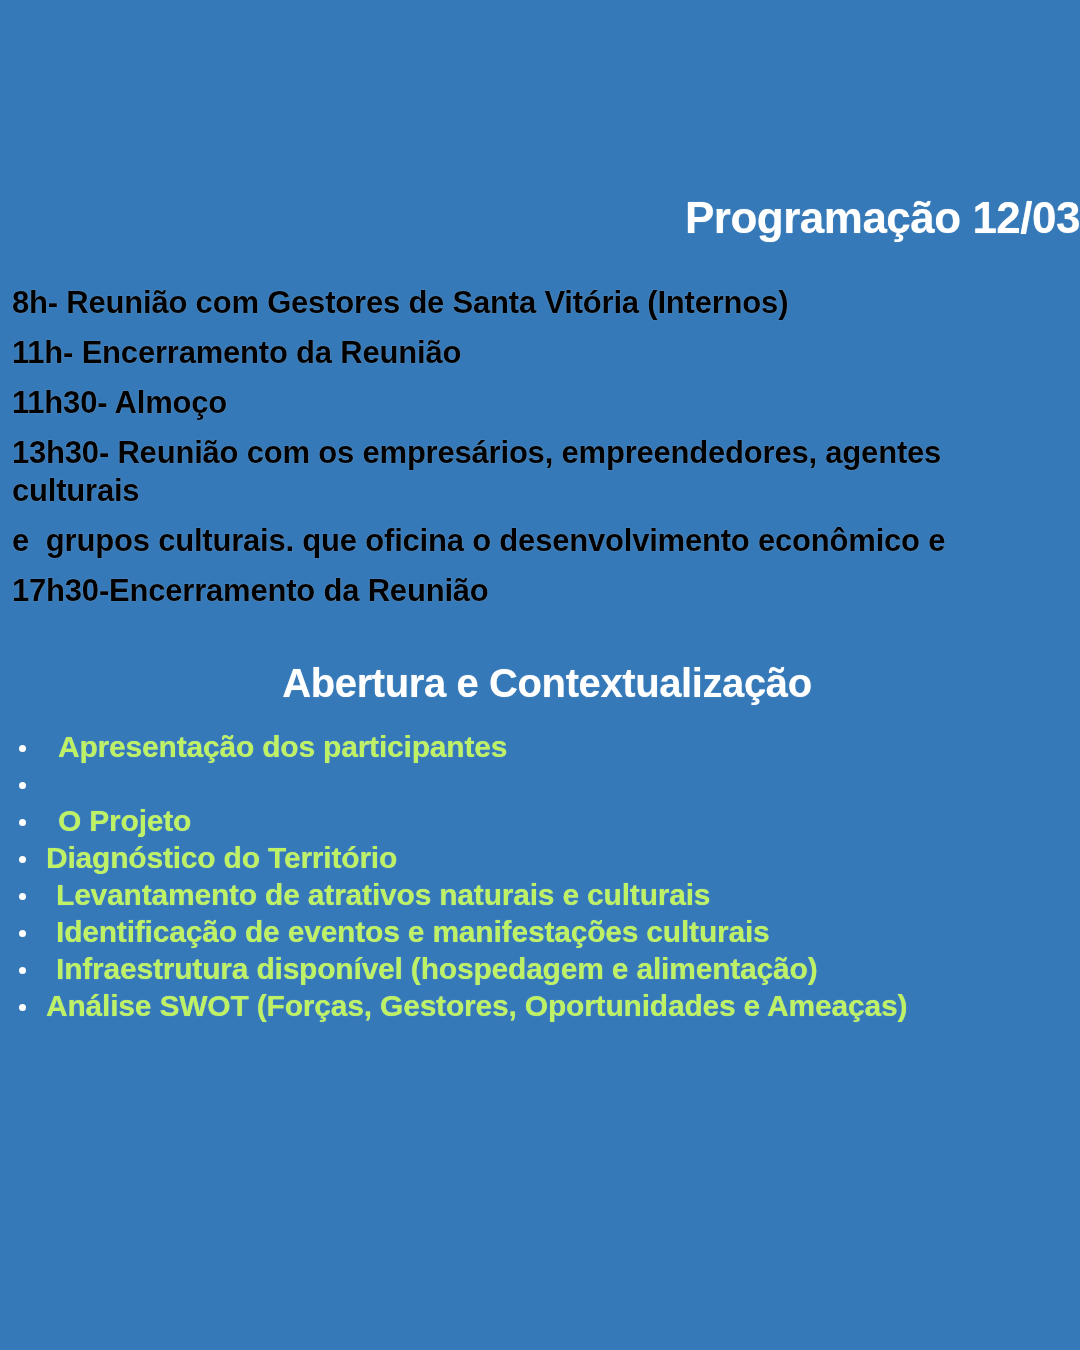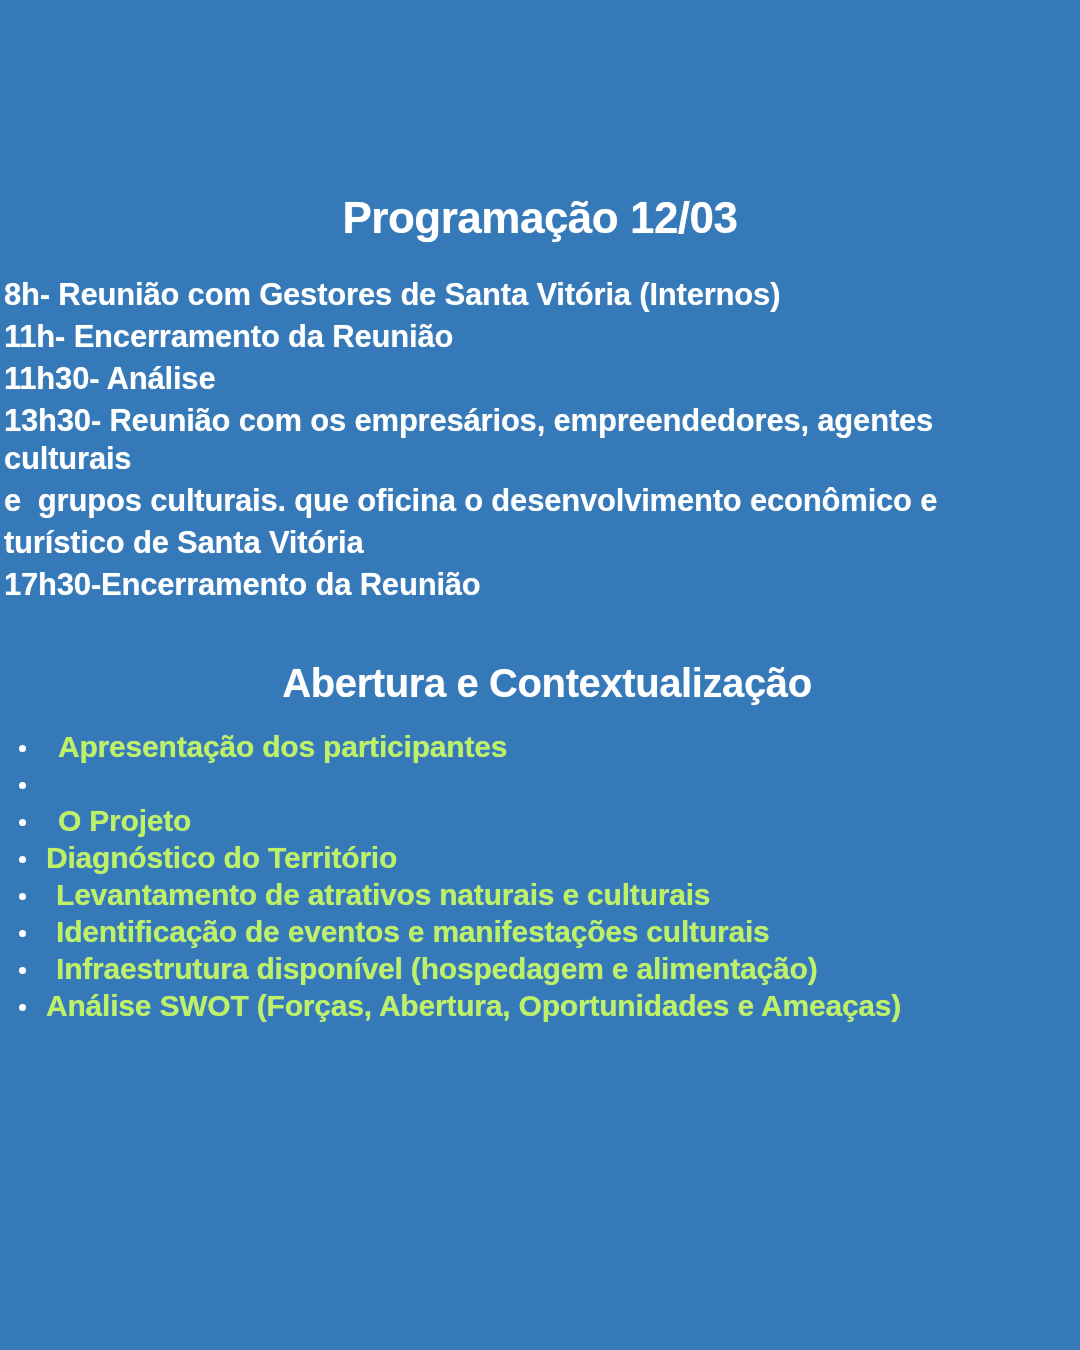--- a/index.html
+++ b/index.html
@@ -22,47 +22,47 @@
     background: #3579b8;
     box-sizing: border-box;
   }
 
   
   .poster-title {
     position: absolute;
     top: 163px;
     left: 0;
     width: 1080px;
-    text-align: center;
+    text-align: right;
     color: #ffffff;
     font-size: 44px;
     font-weight: bold;
     letter-spacing: -0.5px;
     line-height: 52px;
     text-shadow: 0 0 1px rgba(255,255,255,0.55);
     white-space: nowrap;
   }
 
   
   .schedule-block {
     position: absolute;
     top: 272px;
     left: 0;
     width: 1080px;
     padding: 0 2px 0 0;
     box-sizing: border-box;
   }
   .schedule-line {
-    color: #ffffff;
+    color: #000000;
     font-size: 31px;
     font-weight: bold;
     line-height: 38px;
     letter-spacing: -0.2px;
     text-shadow: 0 0 1px rgba(255,255,255,0.5);
-    margin: 4px;
+    margin: 12px;
     padding: 0 8px 0 0;
     white-space: pre-wrap;
   }
 
   
   .section-heading {
     position: absolute;
     top: 625px;
     left: 0;
     width: 1080px;
@@ -120,24 +120,23 @@
 </head>
 <body style="background: rgb(53, 121, 184);">
 
 <div id="poster" style="background: rgb(53, 121, 184);">
 
   <h1 class="poster-title">Programação 12/03</h1>
 
   <div class="schedule-block">
     <p class="schedule-line">8h- Reunião com Gestores de Santa Vitória (Internos)</p>
     <p class="schedule-line">11h- Encerramento da Reunião</p>
-    <p class="schedule-line">11h30- Análise</p>
+    <p class="schedule-line">11h30- Almoço</p>
     <p class="schedule-line">13h30- Reunião com os empresários, empreendedores, agentes culturais</p>
     <p class="schedule-line">e  grupos culturais. que oficina o desenvolvimento econômico e</p>
-    <p class="schedule-line">turístico de Santa Vitória</p>
     <p class="schedule-line">17h30-Encerramento da Reunião</p>
   </div>
 
   <h2 class="section-heading">Abertura e Contextualização</h2>
 
   <ul class="bullet-list">
     <li class="bullet-item indent-a">
       <span class="bullet-dot"></span>
       <span class="bullet-text">Apresentação dos participantes</span>
     </li>
@@ -159,17 +158,17 @@
     <li class="bullet-item indent-b">
       <span class="bullet-dot"></span>
       <span class="bullet-text">Identificação de eventos e manifestações culturais</span>
     </li>
     <li class="bullet-item indent-b">
       <span class="bullet-dot"></span>
       <span class="bullet-text">Infraestrutura disponível (hospedagem e alimentação)</span>
     </li>
     <li class="bullet-item indent-c">
       <span class="bullet-dot"></span>
-      <span class="bullet-text">Análise SWOT (Forças, Abertura, Oportunidades e Ameaças)</span>
+      <span class="bullet-text">Análise SWOT (Forças, Gestores, Oportunidades e Ameaças)</span>
     </li>
   </ul>
 
 </div>
 
 </body></html>

